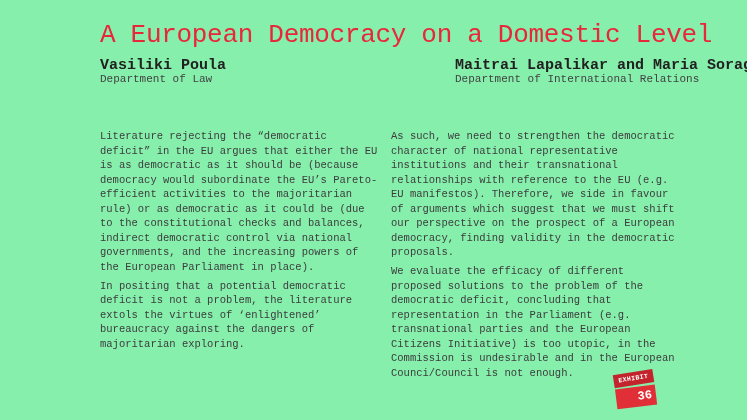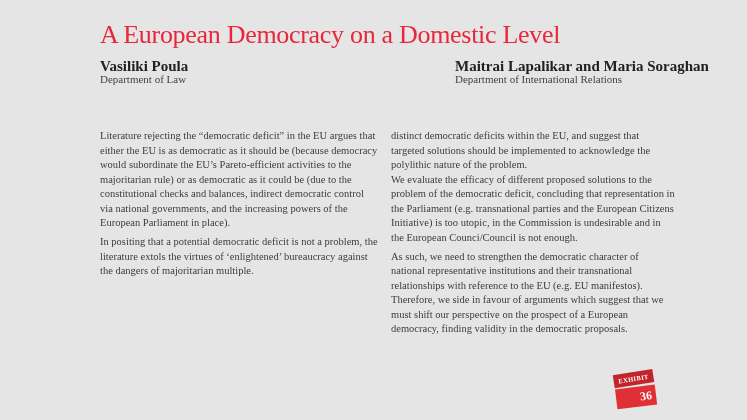--- a/index.html
+++ b/index.html
@@ -7,23 +7,23 @@
     --stamp-band:#c3242c;
     --stamp-body:#e02f36;
     --body-text:#3c3c3c;
     --heading-text:#212121;
     --dept-text:#424242;
   }
   html,body{margin:0;padding:0;background:#ffffff;}
   .slide{
     position:relative;
     width:747px;height:420px;
-    background:#e5e5e5;
+    background:#86efac;
     overflow:hidden;
-    font-family:Liberation Serif, serif;
+    font-family:Liberation Mono, monospace;
   }
   .title{
     position:absolute;left:100px;top:21px;margin:0;
     font-size:26px;line-height:28px;font-weight:300;
     letter-spacing:-0.3px;
     color:var(--accent-red);
     white-space:nowrap;
   }
   .authors{position:absolute;left:100px;top:60px;width:560px;height:28px;}
   .author{position:absolute;top:0;}
@@ -91,26 +91,25 @@
     </div>
     <div class="author author-3">
       <div class="author-name">Maitrai Lapalikar and Maria Soraghan</div>
       <div class="author-dept">Department of International Relations</div>
     </div>
   </div>
 
   <div class="abstract">
     <div class="col col-left">
       <p>Literature rejecting the “democratic deficit” in the EU argues that either the EU is as democratic as it should be (because democracy would subordinate the EU’s Pareto-efficient activities to the majoritarian rule) or as democratic as it could be (due to the constitutional checks and balances, indirect democratic control via national governments, and the increasing powers of the European Parliament in place).</p>
-      <p>In positing that a potential democratic deficit is not a problem, the literature extols the virtues of ‘enlightened’ bureaucracy against the dangers of majoritarian multiple.</p>
+      <p>In positing that a potential democratic deficit is not a problem, the literature extols the virtues of ‘enlightened’ bureaucracy against the dangers of majoritarian exploring.</p>
     </div>
     <div class="col col-right">
-      <p class="flush">distinct democratic deficits within the EU, and suggest that targeted solutions should be implemented to acknowledge the polylithic nature of the problem.</p>
+      <p>As such, we need to strengthen the democratic character of national representative institutions and their transnational relationships with reference to the EU (e.g. EU manifestos). Therefore, we side in favour of arguments which suggest that we must shift our perspective on the prospect of a European democracy, finding validity in the democratic proposals.</p>
       <p>We evaluate the efficacy of different proposed solutions to the problem of the democratic deficit, concluding that representation in the Parliament (e.g. transnational parties and the European Citizens Initiative) is too utopic, in the Commission is undesirable and in the European Counci/Council is not enough.</p>
-      <p>As such, we need to strengthen the democratic character of national representative institutions and their transnational relationships with reference to the EU (e.g. EU manifestos). Therefore, we side in favour of arguments which suggest that we must shift our perspective on the prospect of a European democracy, finding validity in the democratic proposals.</p>
     </div>
   </div>
 
   <div class="stamp">
     <div class="stamp-band">EXHIBIT</div>
     <div class="stamp-number">36</div>
   </div>
 
 </div>
 

